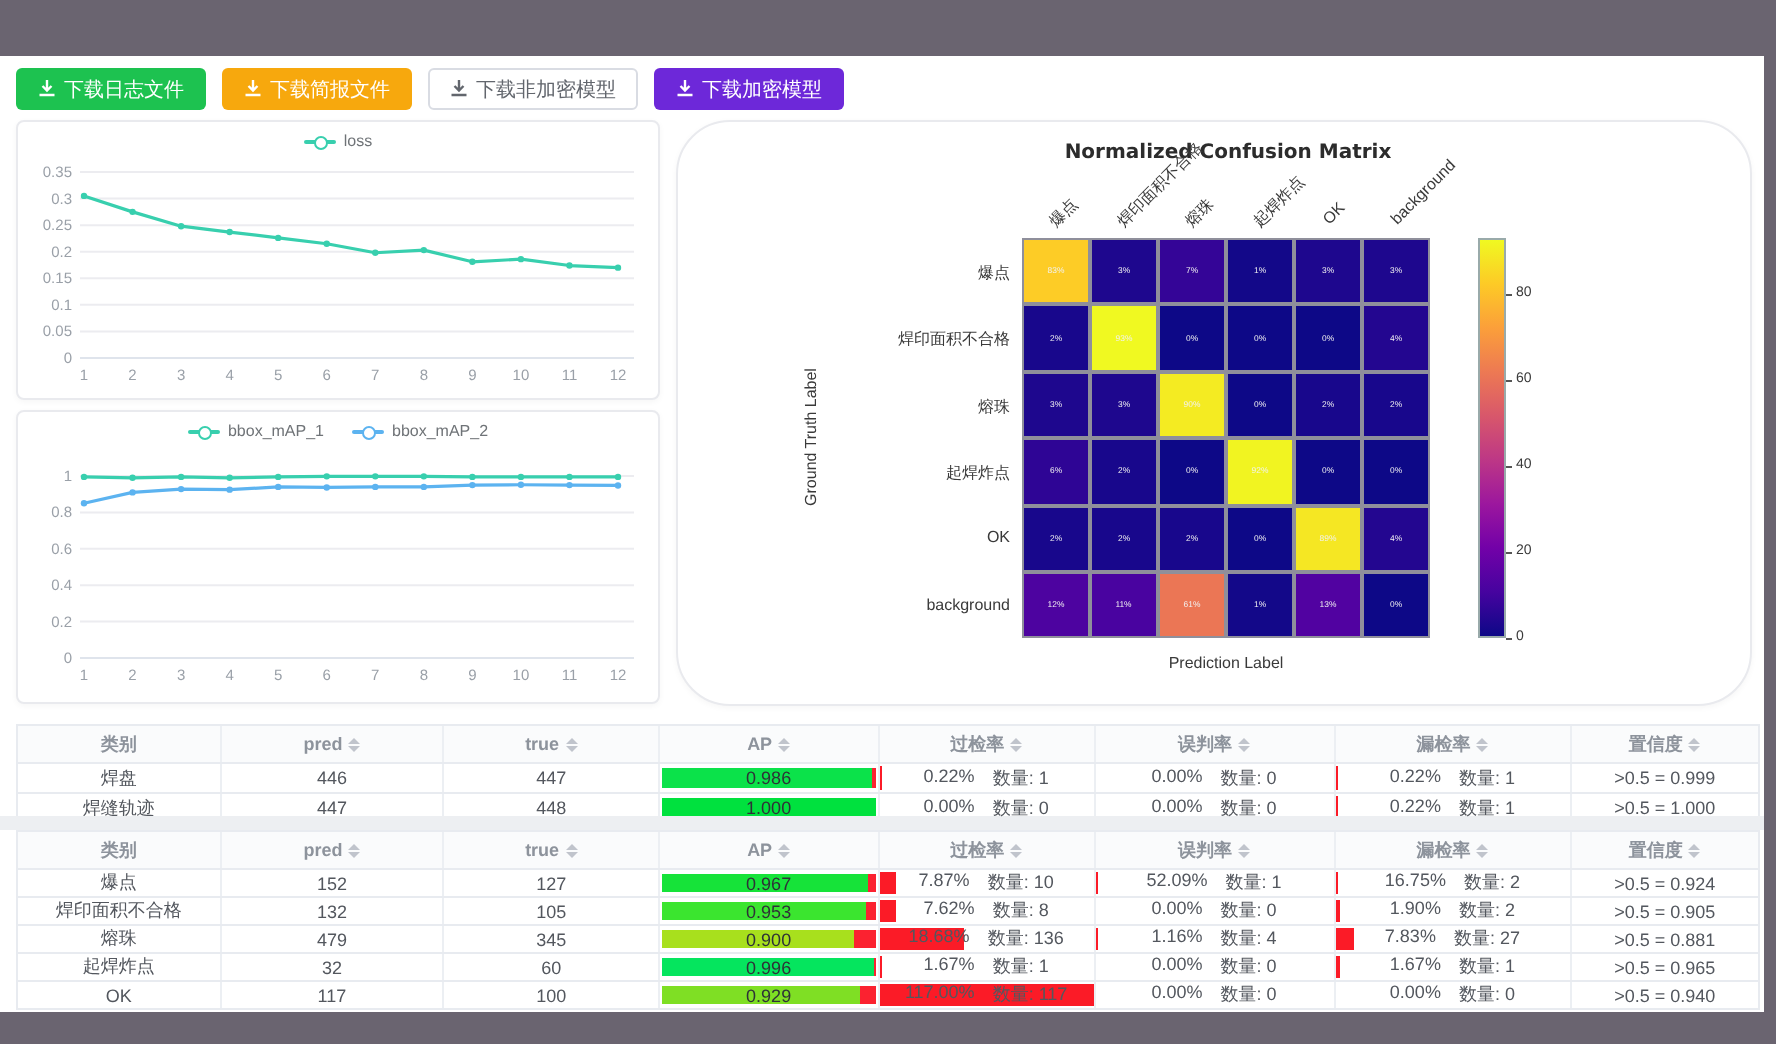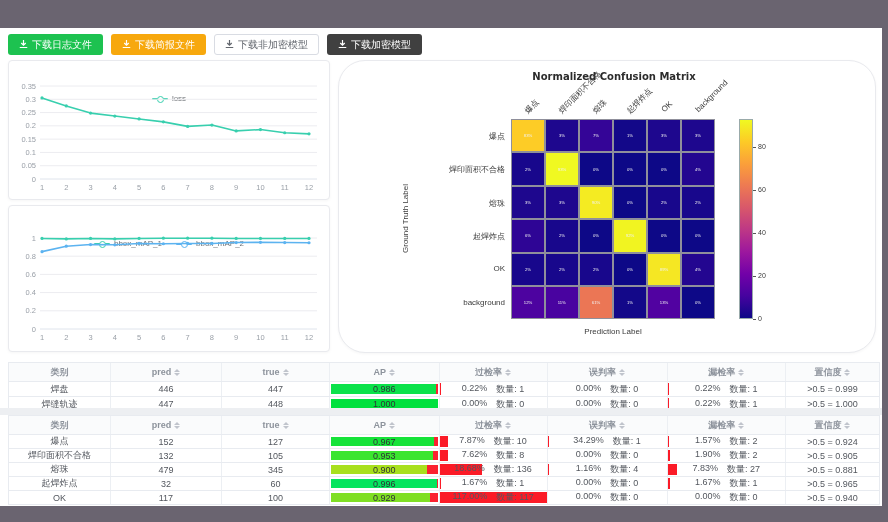--- a/index.html
+++ b/index.html
@@ -14,28 +14,28 @@
   .toolbar{position:absolute;left:8px;top:6px;height:22px;display:flex;gap:8px;}
   .btn{
     height:21px;border-radius:3px;display:inline-flex;align-items:center;justify-content:center;
     gap:4px;font-size:10px;padding:0 10px;border:1px solid transparent;cursor:pointer;white-space:nowrap;
     box-sizing:border-box;
   }
   .btn svg{width:9px;height:9px;flex:0 0 auto;}
   .btn-green{background:#1dc250;color:#fff;}
   .btn-orange{background:#f7a80d;color:#fff;}
   .btn-plain{background:#fff;color:#62666d;border-color:#d9dce3;text-align:center;}
-  .btn-gray{background:#404040;color:#fff;}
+  .btn-gray{background:#6d28d9;color:#fff;}
   
   .card{position:absolute;background:#fff;border:1px solid #e9eaee;border-radius:4px;box-shadow:0 1px 3px rgba(0,0,0,.04);box-sizing:border-box;}
   #loss-card{left:8px;top:32px;width:322px;height:140px;}
   #map-card{left:8px;top:177px;width:322px;height:147px;}
   #matrix-card{left:338px;top:32px;width:538px;height:293px;border-radius:27px;}
   .legend-row{position:absolute;left:0;right:0;top:5px;display:flex;justify-content:center;gap:14px;}
-  .legend-item{display:flex;align-items:center;gap:4px;font-size:8px;color:#6f7377;cursor:pointer;margin-top:28px;}
+  .legend-item{display:flex;align-items:center;gap:4px;font-size:8px;color:#6f7377;cursor:pointer;}
   .legend-marker{position:relative;width:16px;height:7px;}
   .legend-marker .lm-line{position:absolute;left:0;right:0;top:3px;height:1.5px;border-radius:1px;}
   .legend-marker .lm-dot{position:absolute;left:5px;top:0.5px;width:5px;height:5px;border-radius:50%;background:#fff;border:1.5px solid;}
   svg.chart{position:absolute;left:0;top:0;}
   
   #matrix-title{position:absolute;left:130px;top:10px;width:290px;text-align:center;font-size:10px;font-weight:bold;color:#2c2c2c;font-family:"DejaVu Sans",sans-serif;}
   .mx-cell{position:absolute;box-sizing:border-box;border:0.5px solid #8f8f9b;display:flex;align-items:center;justify-content:center;}
   .mx-val{font-size:7px;transform:scale(.6);color:#f2f2f2;letter-spacing:0;}
   .mx-rowlabel{position:absolute;width:120px;text-align:right;font-size:8px;color:#3a3a3a;}
   .mx-collabel{position:absolute;font-size:8px;color:#3a3a3a;white-space:nowrap;transform:rotate(-45deg);transform-origin:left bottom;}
@@ -573,28 +573,28 @@
         <div class="td" style="width: 12.4%;">
           <span class="rate-bar" style="width:7.870000000000001%"></span>
           <span class="rate-txt">
             <span>7.87%</span>
             <span>数量: 10</span>
           </span>
         </div>
         <div class="td" style="width: 13.8%;">
           <span class="rate-bar" style="width:0.79%"></span>
           <span class="rate-txt">
-            <span>34.29%</span>
+            <span>52.09%</span>
             <span>数量: 1</span>
           </span>
         </div>
         <div class="td" style="width: 13.6%;">
           <span class="rate-bar" style="width:1.5699999999999998%"></span>
           <span class="rate-txt">
-            <span>1.57%</span>
+            <span>16.75%</span>
             <span>数量: 2</span>
           </span>
         </div>
         <div class="td" style="width: 10.7%; align-items: center;">
           <span>&gt;0.5 = 0.924</span>
         </div>
       </div>
       <div class="tr" style="height: 13px;">
         <div class="td" style="width: 11.7%;">
           <span>焊印面积不合格</span>

